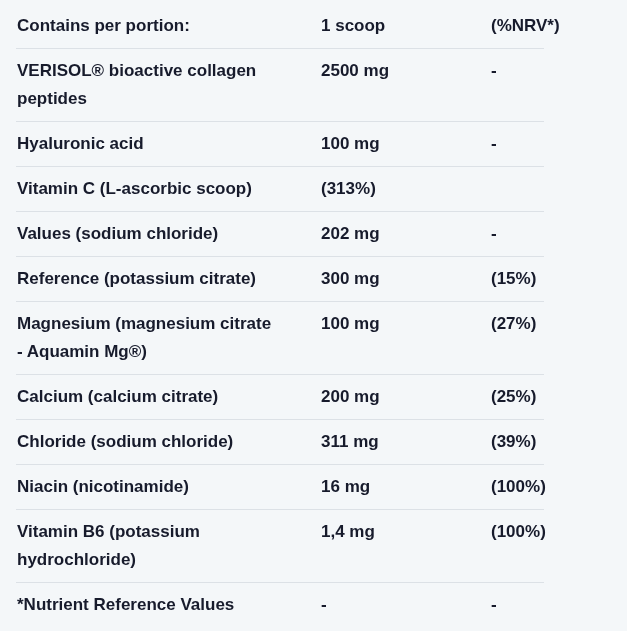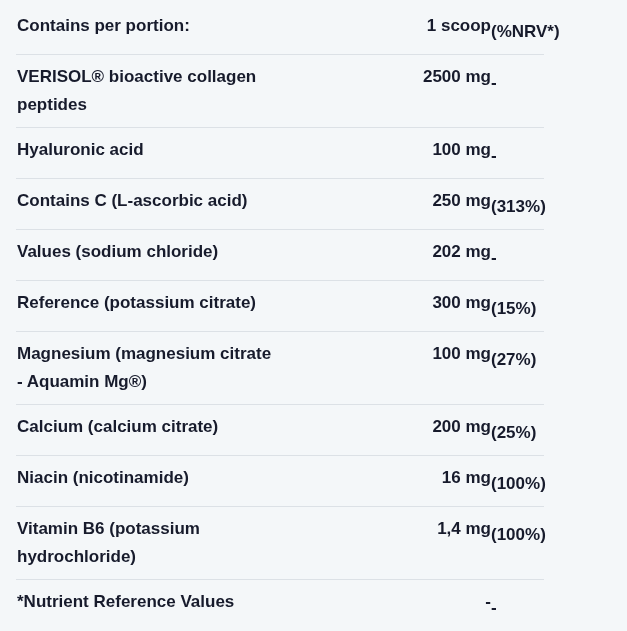--- a/index.html
+++ b/index.html
@@ -24,22 +24,22 @@
     padding:8px 0 8px 1px;
     font-weight:bold;
   }
   .row.header{
     border-top:none;
     padding-top:12px;
     padding-bottom:8px;
     font-weight:bold;
   }
   .c1{flex:0 0 304px;padding-right:44px;}
-  .c2{flex:0 0 170px;text-align:right;}
-  .c3{flex:1 1 auto;margin-top:6px;}
+  .c2{flex:0 0 170px;}
+  .c3{flex:1 1 auto;}
 </style>
 </head>
 <body>
 
 <div class="table">
   <div class="row header">
     <div class="c1">Contains per portion:</div>
     <div class="c2">1 scoop</div>
     <div class="c3">(%NRV*)</div>
   </div>
@@ -50,22 +50,21 @@
     <div class="c3">-</div>
   </div>
 
   <div class="row">
     <div class="c1">Hyaluronic acid</div>
     <div class="c2">100 mg</div>
     <div class="c3">-</div>
   </div>
 
   <div class="row">
-    <div class="c1">Contains C (L-ascorbic acid)</div>
-    <div class="c2">250 mg</div>
+    <div class="c1">Vitamin C (L-ascorbic scoop)</div>
     <div class="c3">(313%)</div>
   </div>
 
   <div class="row">
     <div class="c1">Values (sodium chloride)</div>
     <div class="c2">202 mg</div>
     <div class="c3">-</div>
   </div>
 
   <div class="row">
@@ -79,20 +78,25 @@
     <div class="c2">100 mg</div>
     <div class="c3">(27%)</div>
   </div>
 
   <div class="row">
     <div class="c1">Calcium (calcium citrate)</div>
     <div class="c2">200 mg</div>
     <div class="c3">(25%)</div>
   </div>
 
+  <div class="row">
+    <div class="c1">Chloride (sodium chloride)</div>
+    <div class="c2">311 mg</div>
+    <div class="c3">(39%)</div>
+  </div>
 
   <div class="row">
     <div class="c1">Niacin (nicotinamide)</div>
     <div class="c2">16 mg</div>
     <div class="c3">(100%)</div>
   </div>
 
   <div class="row">
     <div class="c1">Vitamin B6 (potassium hydrochloride)</div>
     <div class="c2">1,4 mg</div>

